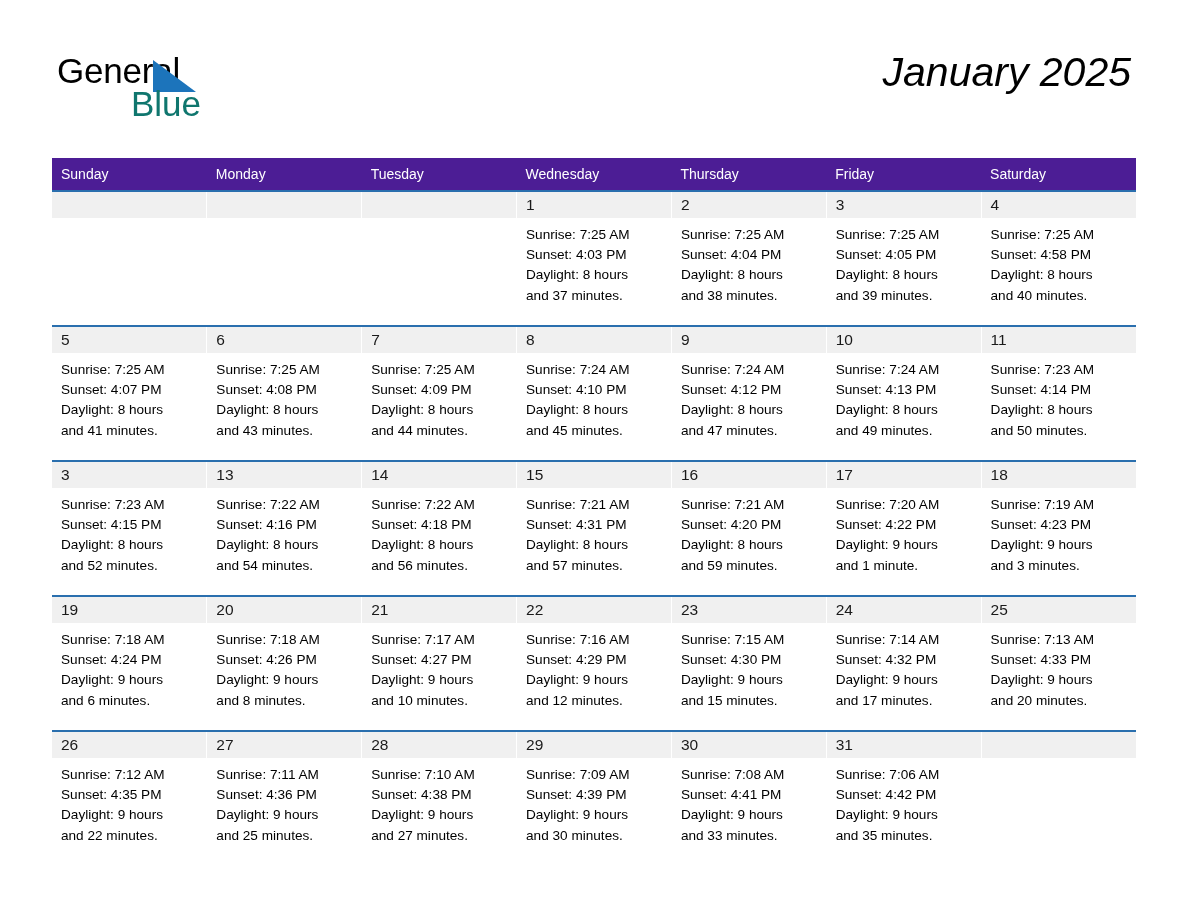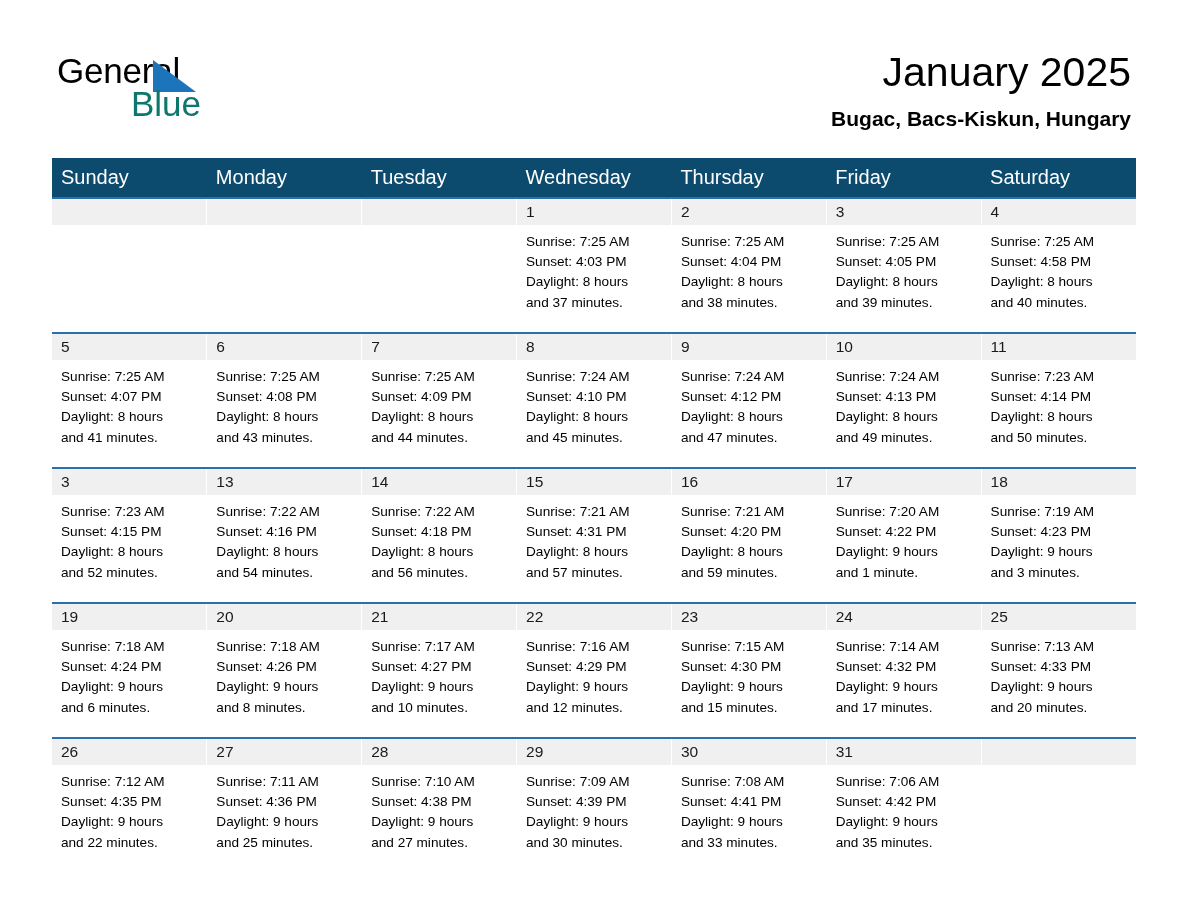--- a/index.html
+++ b/index.html
@@ -72,20 +72,21 @@
     top: 48px;
     text-align: right;
   }
   .cal-title {
     font-size: 41px;
     line-height: 48px;
     font-weight: normal;
     color: #000000;
     margin: 0;
     white-space: nowrap;
+    font-style: italic;
   }
   .cal-subtitle {
     font-size: 21px;
     line-height: 26px;
     font-weight: bold;
     color: #000000;
     margin: 10px 0 0 0;
     white-space: nowrap;
   }
 
@@ -94,23 +95,23 @@
     position: absolute;
     left: 52px;
     top: 158px;
     width: 1084px;
     border-collapse: collapse;
     table-layout: fixed;
   }
   .calendar col { width: 154.85px; }
 
   thead th {
-    background: #0c4a6e;
+    background: #4c1d95;
     color: #ffffff;
-    font-size: 20px;
+    font-size: 14px;
     font-weight: normal;
     text-align: left;
     padding: 8px 0 8px 9px;
     height: 21px;
     box-sizing: border-box;
     border: none;
   }
 
   tbody tr.week {
     background: #ffffff;
@@ -152,21 +153,20 @@
 <div class="page">
 
   <div class="header">
     <div class="brand">
       <span class="brand-line1">General</span>
       <span class="brand-tri"></span>
       <span class="brand-line2">Blue</span>
     </div>
     <div class="title-block">
       <h1 class="cal-title">January 2025</h1>
-      <h2 class="cal-subtitle">Bugac, Bacs-Kiskun, Hungary</h2>
     </div>
   </div>
 
   <table class="calendar">
     <colgroup>
       <col>
         <col>
         <col>
         <col>
         <col>

